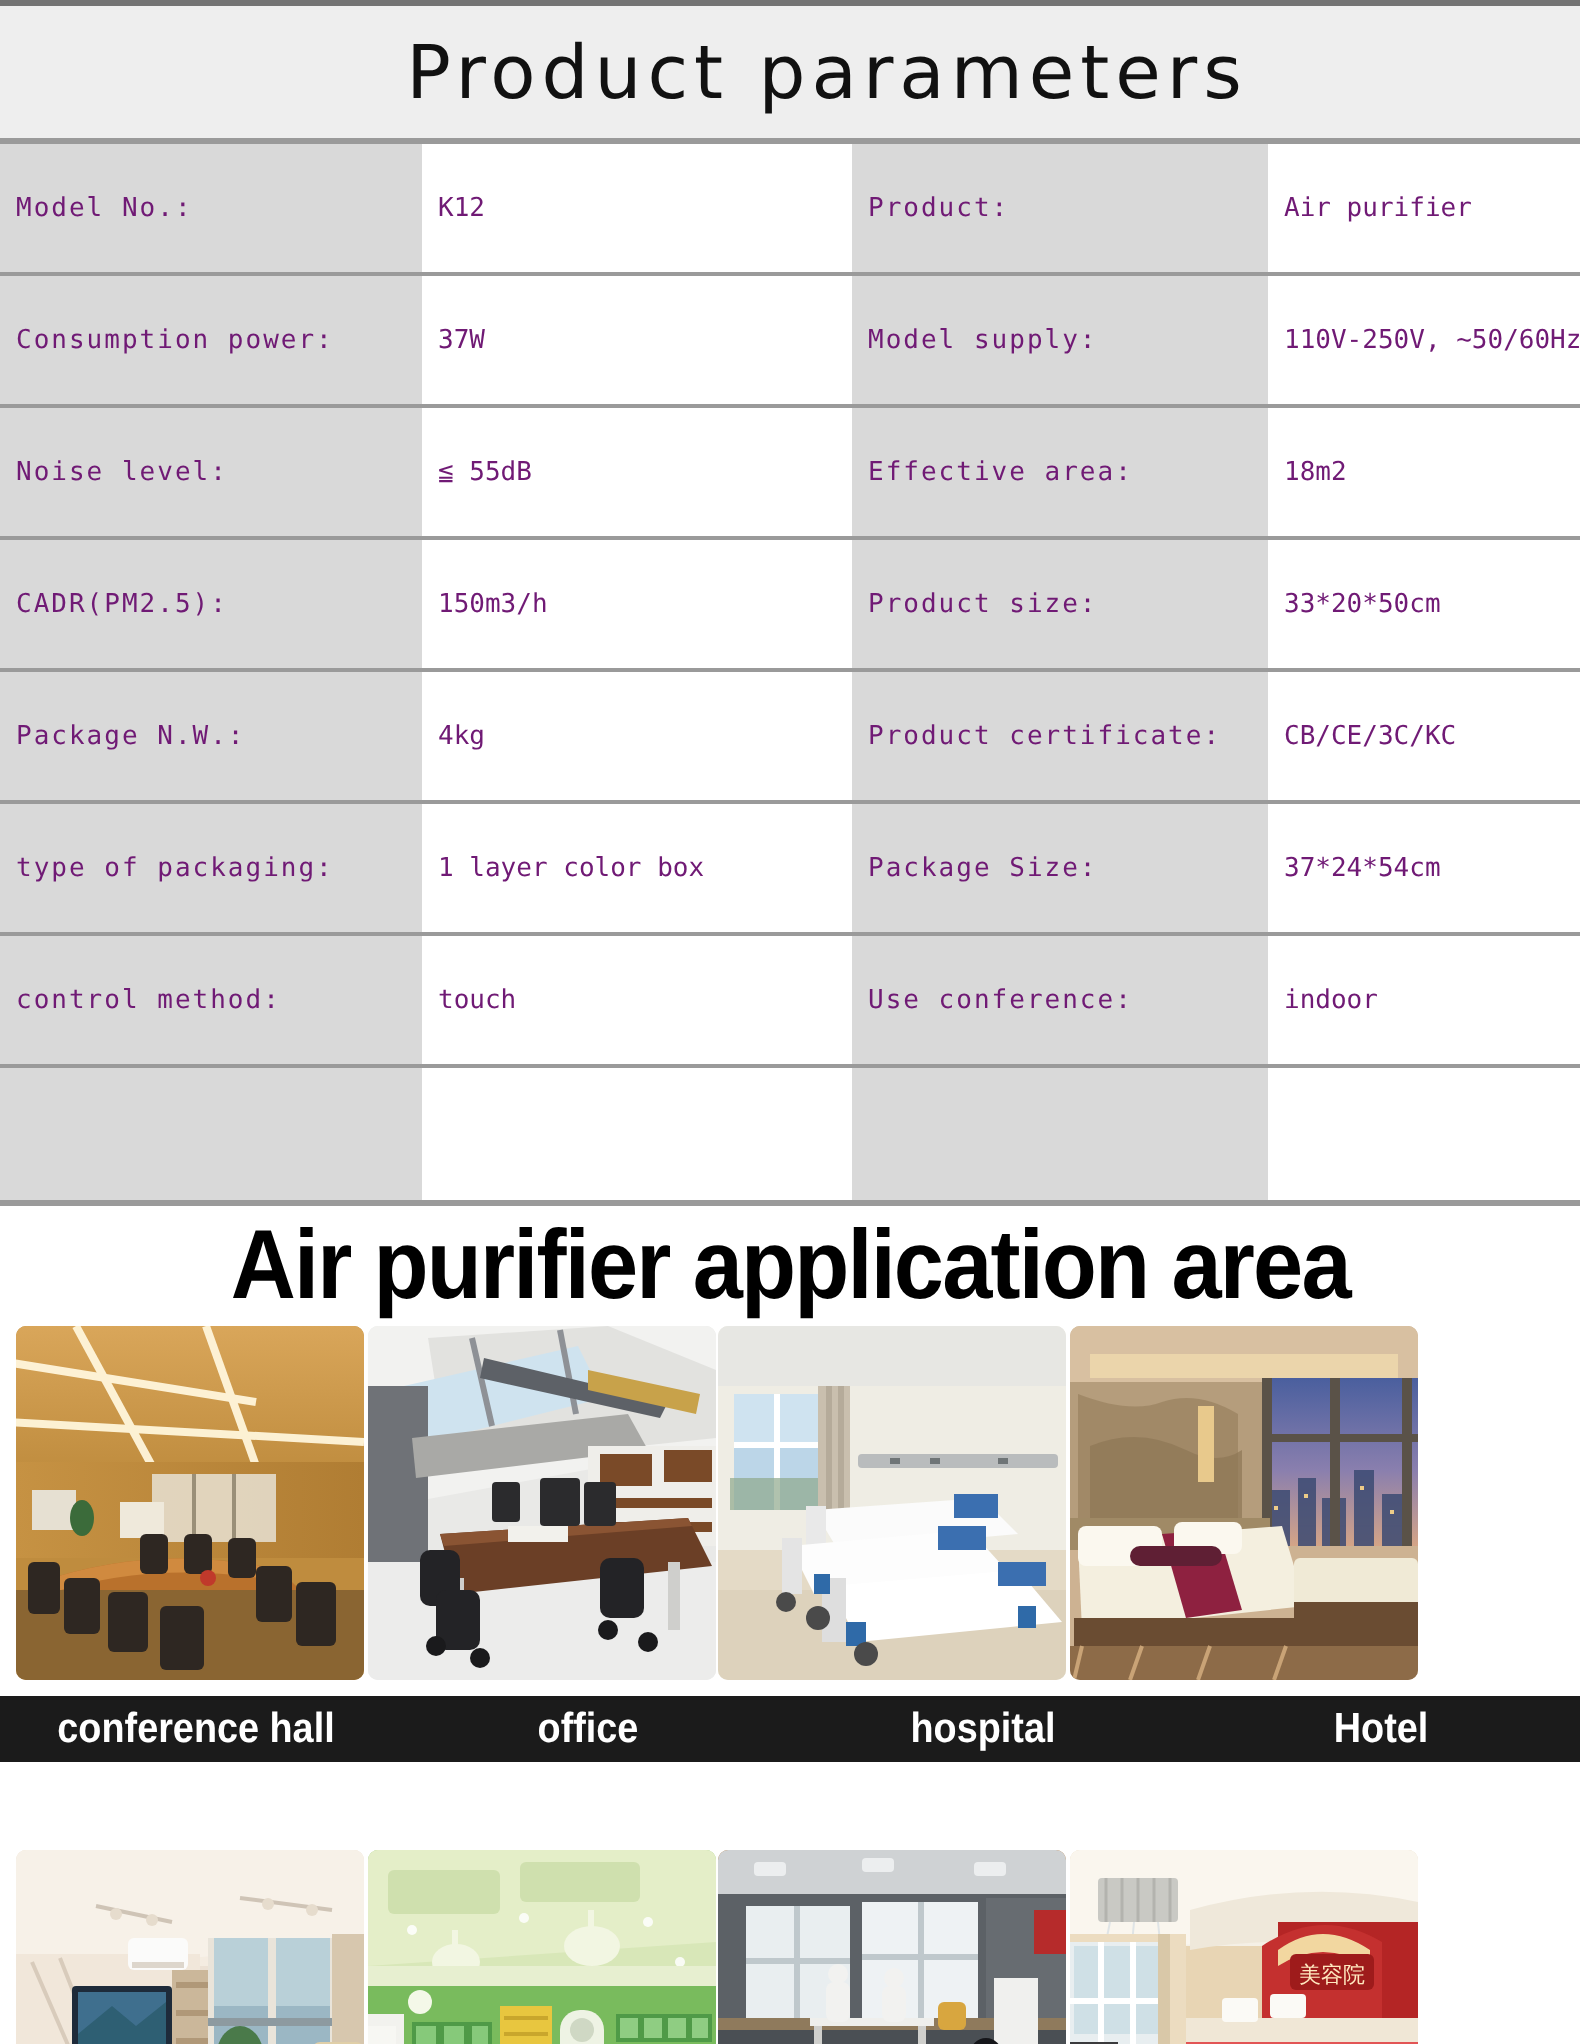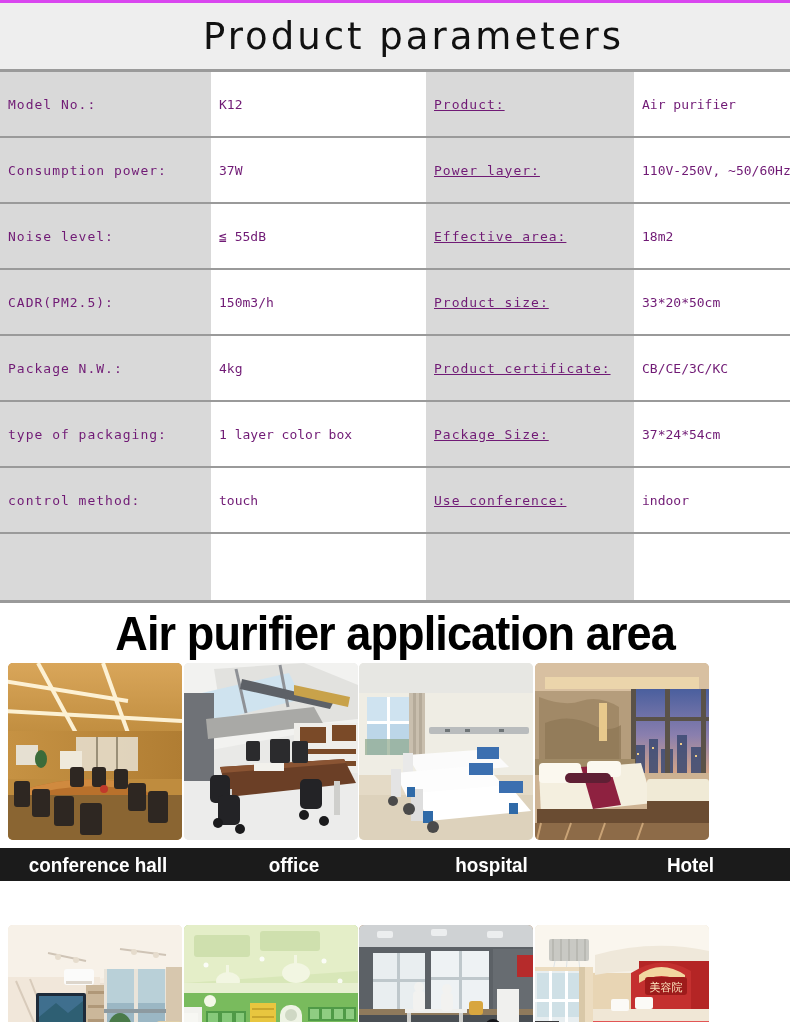--- a/index.html
+++ b/index.html
@@ -8,21 +8,21 @@
     background:#ffffff;
     font-family:"DejaVu Sans Mono", monospace;
     overflow:hidden;
   }
   .page{position:relative;width:790px;height:1022px;}
 
   
   .banner{
     height:72px;
     background:#eeeeee;
-    border-top:3px solid #d946ef;
+    border-top:3px solid #737373;
     border-bottom:3px solid #9a9a9a;
     display:flex;align-items:center;justify-content:center;
     box-sizing:border-box;
     padding-left:37px;
   }
   .banner-title{
     font-family:"DejaVu Sans", sans-serif;
     font-size:37px;
     letter-spacing:3px;
     color:#111;
@@ -39,21 +39,21 @@
     font-size:13px;
     color:#701a75;
     padding:12px 8px;
     border-bottom:2px solid #9a9a9a;
     vertical-align:middle;
     white-space:nowrap;
     overflow:hidden;
   }
   .c1{width:195px;background:#d9d9d9;letter-spacing:1px;}
   .c2{width:199px;background:#ffffff;}
-  .c3{width:192px;background:#d9d9d9;letter-spacing:1px;text-decoration:underline;}
+  .c3{width:192px;background:#d9d9d9;letter-spacing:1px;}
   .c4{width:204px;background:#ffffff;}
   .spec-table tr.blank td{height:42px;}
   .spec-table tr.blank td{border-bottom:3px solid #9a9a9a;}
 
   
   .apps-head{
     height:60px;
     display:flex;align-items:center;justify-content:center;
   }
   .apps-head h2{
@@ -122,21 +122,21 @@
     <tbody>
       <tr>
         <td class="c1">Model No.:</td>
         <td class="c2">K12</td>
         <td class="c3">Product:</td>
         <td class="c4">Air purifier</td>
       </tr>
       <tr>
         <td class="c1">Consumption power:</td>
         <td class="c2">37W</td>
-        <td class="c3">Power layer:</td>
+        <td class="c3">Model supply:</td>
         <td class="c4">110V-250V, ~50/60Hz</td>
       </tr>
       <tr>
         <td class="c1">Noise level:</td>
         <td class="c2">≦ 55dB</td>
         <td class="c3">Effective area:</td>
         <td class="c4">18m2</td>
       </tr>
       <tr>
         <td class="c1">CADR(PM2.5):</td>

